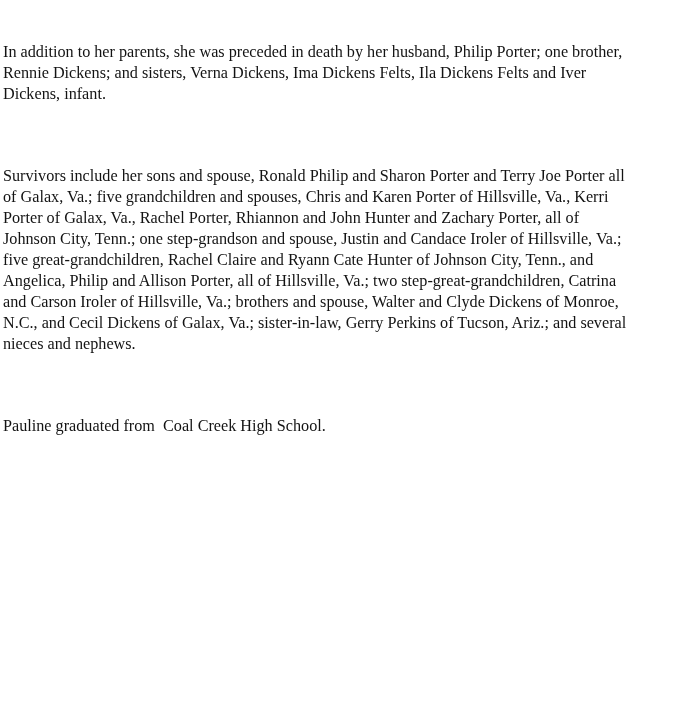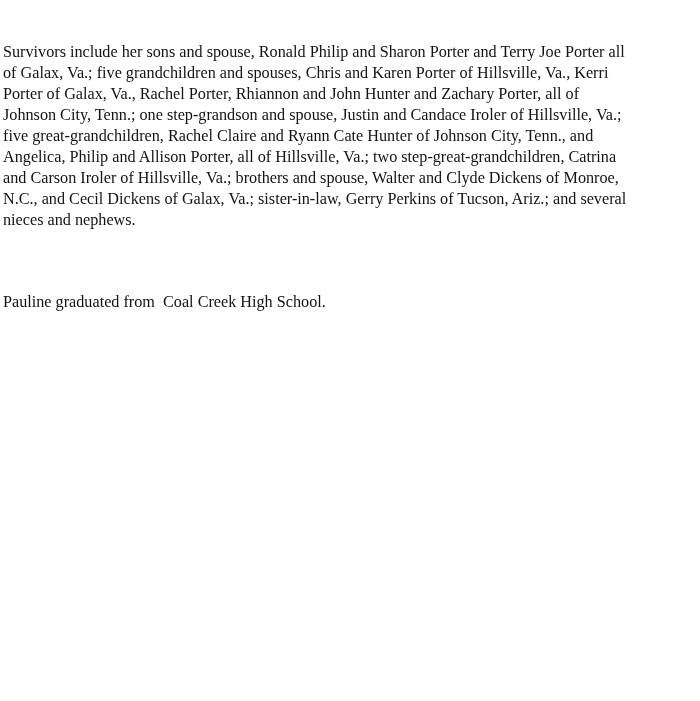--- a/index.html
+++ b/index.html
@@ -26,20 +26,23 @@
     margin: 0 0 19px 0;
   }
   .doc p:last-child {
     margin-bottom: 0;
   }
 </style>
 </head>
 <body>
 
 <div class="doc">
+  <p>In addition to her parents, she was preceded in death by her husband, Philip Porter; one brother,
+Rennie Dickens; and sisters, Verna Dickens, Ima Dickens Felts, Ila Dickens Felts and Iver
+Dickens, infant.</p>
   <p>Survivors include her sons and spouse, Ronald Philip and Sharon Porter and Terry Joe Porter all
 of Galax, Va.; five grandchildren and spouses, Chris and Karen Porter of Hillsville, Va., Kerri
 Porter of Galax, Va., Rachel Porter, Rhiannon and John Hunter and Zachary Porter, all of
 Johnson City, Tenn.; one step-grandson and spouse, Justin and Candace Iroler of Hillsville, Va.;
 five great-grandchildren, Rachel Claire and Ryann Cate Hunter of Johnson City, Tenn., and
 Angelica, Philip and Allison Porter, all of Hillsville, Va.; two step-great-grandchildren, Catrina
 and Carson Iroler of Hillsville, Va.; brothers and spouse, Walter and Clyde Dickens of Monroe,
 N.C., and Cecil Dickens of Galax, Va.; sister-in-law, Gerry Perkins of Tucson, Ariz.; and several
 nieces and nephews.</p>
   <p>Pauline graduated from  Coal Creek High School.</p>

